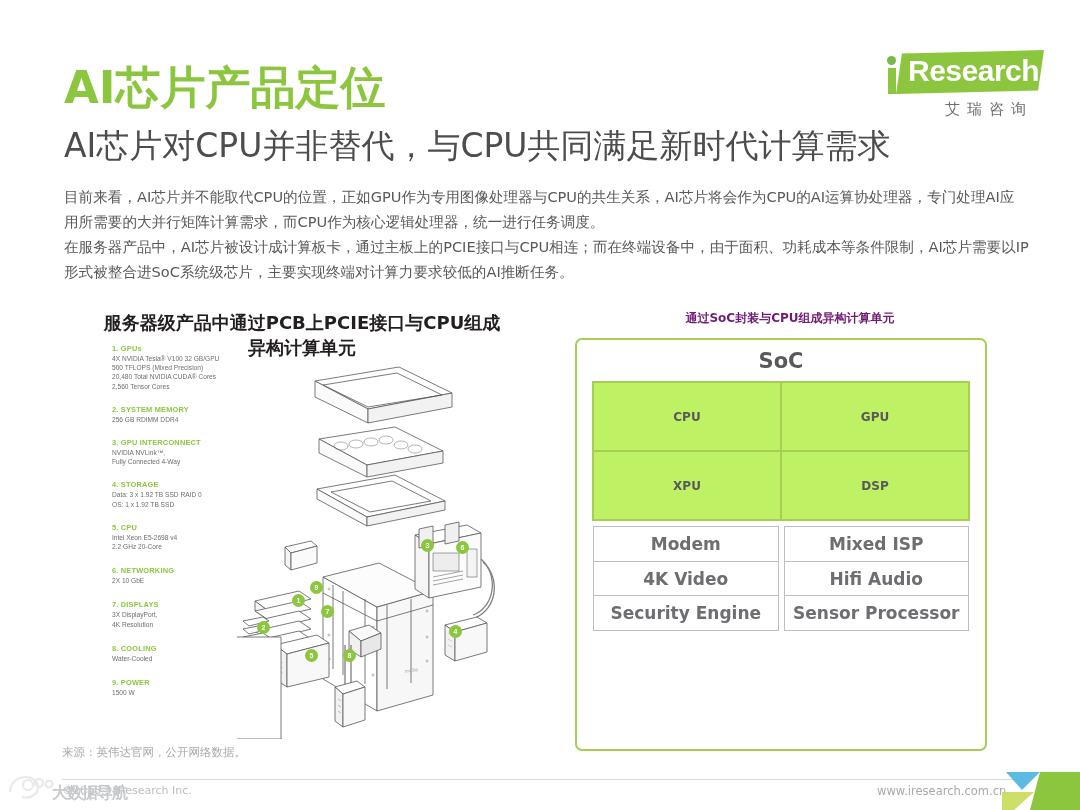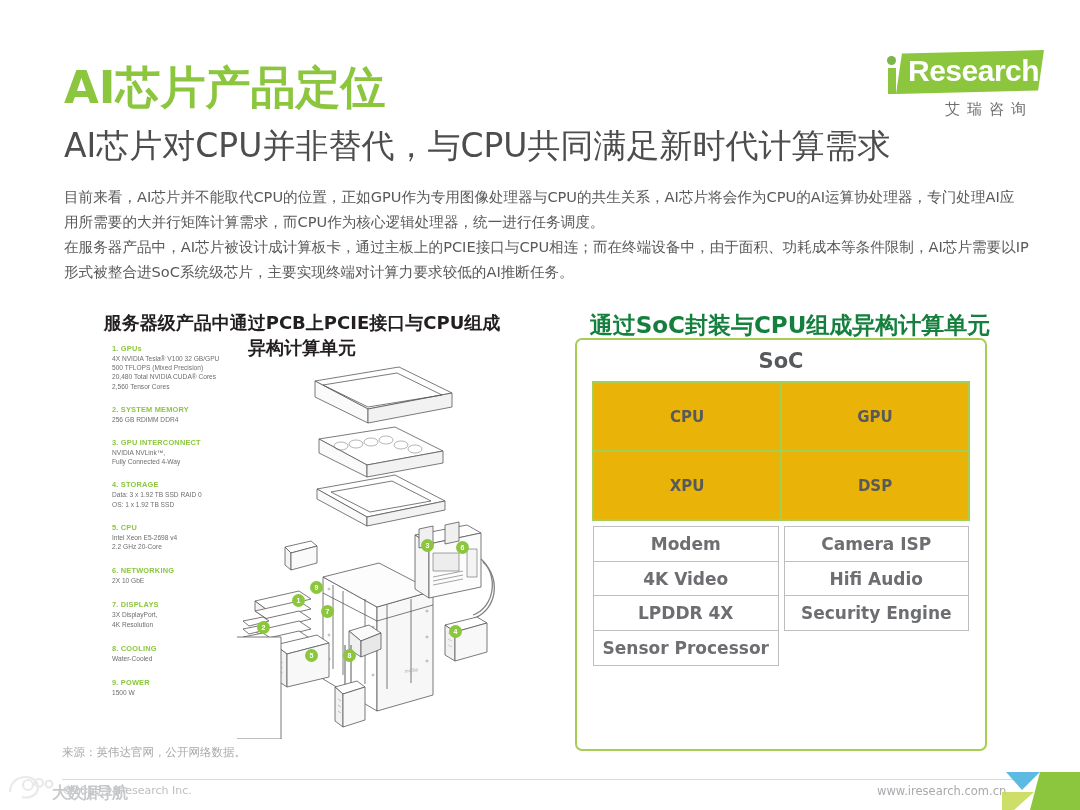--- a/index.html
+++ b/index.html
@@ -58,21 +58,21 @@
   .body-block p { margin-bottom: 0; }
 
   
   .panel-head-left {
     position: absolute; left: 62px; top: 310px; width: 480px;
     text-align: center; font-size: 18px; font-weight: 700; color: #231f20;
     line-height: 25px; font-family: "DejaVu Sans", sans-serif;
   }
   .panel-head-right {
     position: absolute; left: 570px; top: 310px; width: 440px;
-    text-align: center; font-size: 23px; font-weight: 700; color: #15803d;
+    text-align: center; font-size: 12px; font-weight: 700; color: #701a75;
     font-family: "DejaVu Sans", sans-serif;
   }
 
   
   .left-diagram { position: absolute; left: 112px; top: 344px; width: 430px; height: 400px; }
   .legend { position: absolute; left: 0px; top: 0px; width: 130px; }
   .legend-item { margin-bottom: 9px; }
   .legend-title {
     font-size: 7.4px; font-weight: 700; color: #8cc63e;
     letter-spacing: 0.2px; font-family: "Liberation Sans", sans-serif;
@@ -103,22 +103,22 @@
     text-align: center; font-size: 21px; font-weight: 700; color: #58595b;
     margin-top: 9px; margin-bottom: 9px; font-family: "DejaVu Sans", sans-serif;
   }
   .soc-grid-top {
     display: grid; grid-template-columns: 1fr 1fr;
     margin: 0 16px;
   }
   .soc-cell-green {
     border: 2px solid #a6ce55; height: 71px;
     display: flex; align-items: center; justify-content: center;
-    font-size: 15px; font-weight: 700; color: #58595b;
-    font-family: "DejaVu Sans", sans-serif; background: #eab308;
+    font-size: 12px; font-weight: 700; color: #58595b;
+    font-family: "DejaVu Sans", sans-serif; background: #bef264;
     margin: -1px;
   }
   .soc-grid-bottom {
     display: grid; grid-template-columns: 1fr 1fr;
     column-gap: 5px; margin: 6px 16px 0 16px;
   }
   .soc-cell-gray {
     border: 1.4px solid #bcbec0; height: 36px;
     display: flex; align-items: center; justify-content: center;
     font-size: 17px; font-weight: 700; color: #6d6e71;
@@ -382,24 +382,23 @@
 
     <div class="soc-grid-top">
       <div class="soc-cell-green">CPU</div>
       <div class="soc-cell-green">GPU</div>
       <div class="soc-cell-green">XPU</div>
       <div class="soc-cell-green">DSP</div>
     </div>
 
     <div class="soc-grid-bottom">
       <div class="soc-cell-gray">Modem</div>
-      <div class="soc-cell-gray">Camera ISP</div>
+      <div class="soc-cell-gray">Mixed ISP</div>
       <div class="soc-cell-gray">4K Video</div>
       <div class="soc-cell-gray">Hifi Audio</div>
-      <div class="soc-cell-gray">LPDDR 4X</div>
       <div class="soc-cell-gray">Security Engine</div>
       <div class="soc-cell-gray">Sensor Processor</div>
     </div>
   </div>
 
   <div class="footer-rule"></div>
   <div class="copyright">©2018.3 iResearch Inc.</div>
   <div class="site-url">www.iresearch.com.cn</div>
 
   <svg class="corner-deco" viewBox="0 0 80 38">

